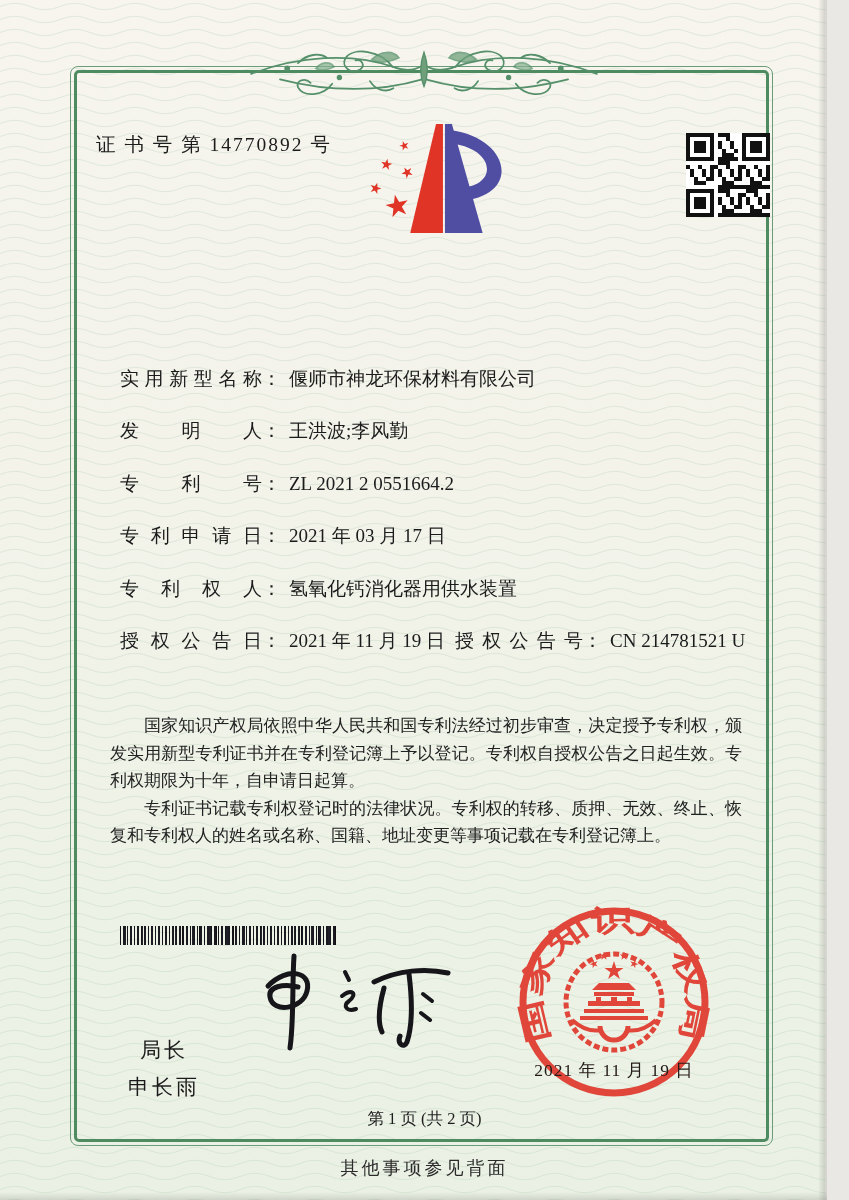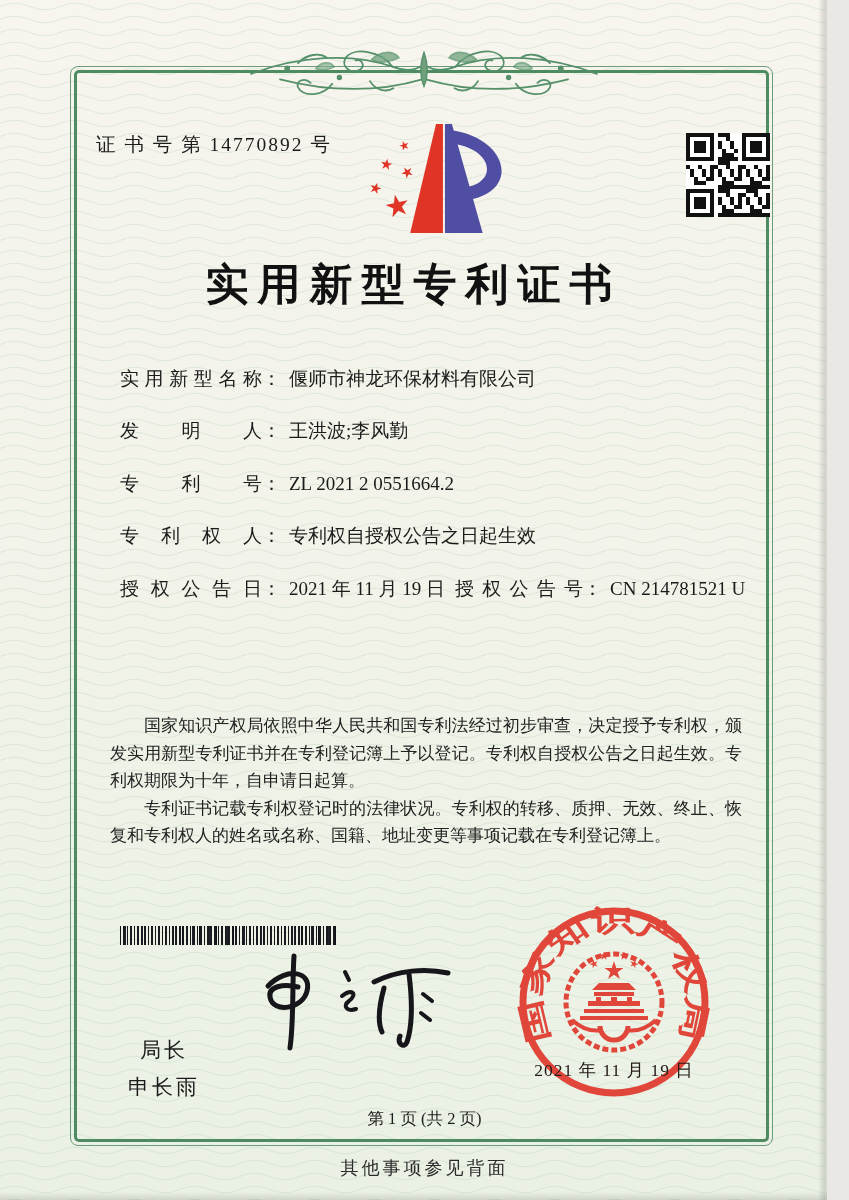--- a/index.html
+++ b/index.html
@@ -230,34 +230,36 @@
           <rect x="15" y="20" width="1" height="1"></rect>
           <rect x="16" y="20" width="1" height="1"></rect>
           <rect x="17" y="20" width="1" height="1"></rect>
           <rect x="18" y="20" width="1" height="1"></rect>
           <rect x="19" y="20" width="1" height="1"></rect>
           <rect x="20" y="20" width="1" height="1"></rect>
         </g>
     </g>
   </svg>
 
-  <div class="title">实用新型专利证书</div>
 
   <div class="fields">
     <div class="frow">
       <span class="flabel">实用新型名称</span><span class="fcolon">：</span><span class="fvalue">偃师市神龙环保材料有限公司</span>
     </div>
     <div class="frow">
       <span class="flabel">发明人</span><span class="fcolon">：</span><span class="fvalue">王洪波;李风勤</span>
     </div>
     <div class="frow">
       <span class="flabel">专利号</span><span class="fcolon">：</span><span class="fvalue">ZL 2021 2 0551664.2</span>
     </div>
     <div class="frow">
-      <span class="flabel">专利权人</span><span class="fcolon">：</span><span class="fvalue">专利权自授权公告之日起生效</span>
+      <span class="flabel">专利申请日</span><span class="fcolon">：</span><span class="fvalue">2021 年 03 月 17 日</span>
+    </div>
+    <div class="frow">
+      <span class="flabel">专利权人</span><span class="fcolon">：</span><span class="fvalue">氢氧化钙消化器用供水装置</span>
     </div>
     <div class="frow">
       <span class="flabel">授权公告日</span><span class="fcolon">：</span><span class="fvalue">2021 年 11 月 19 日</span>
       <span class="grant-right">
         <span class="flabel">授权公告号</span><span class="fcolon">：</span><span class="fvalue">CN 214781521 U</span>
       </span>
     </div>
   </div>
 
   <div class="paras">

